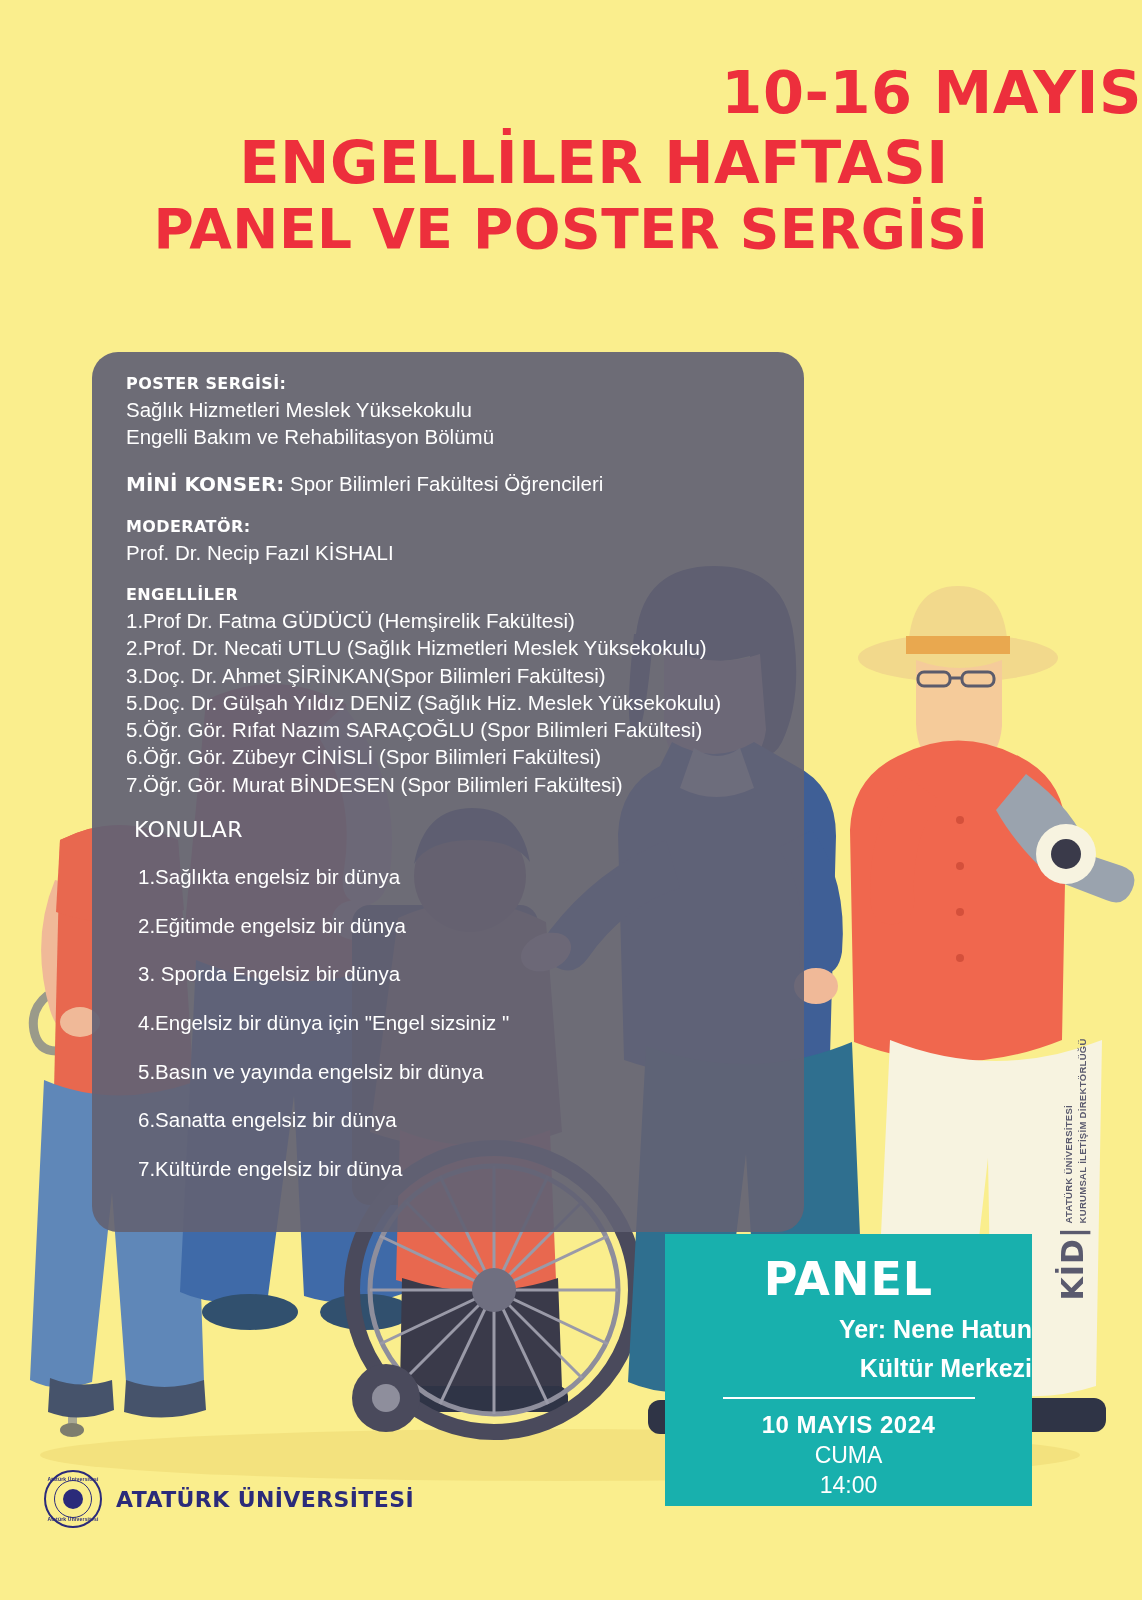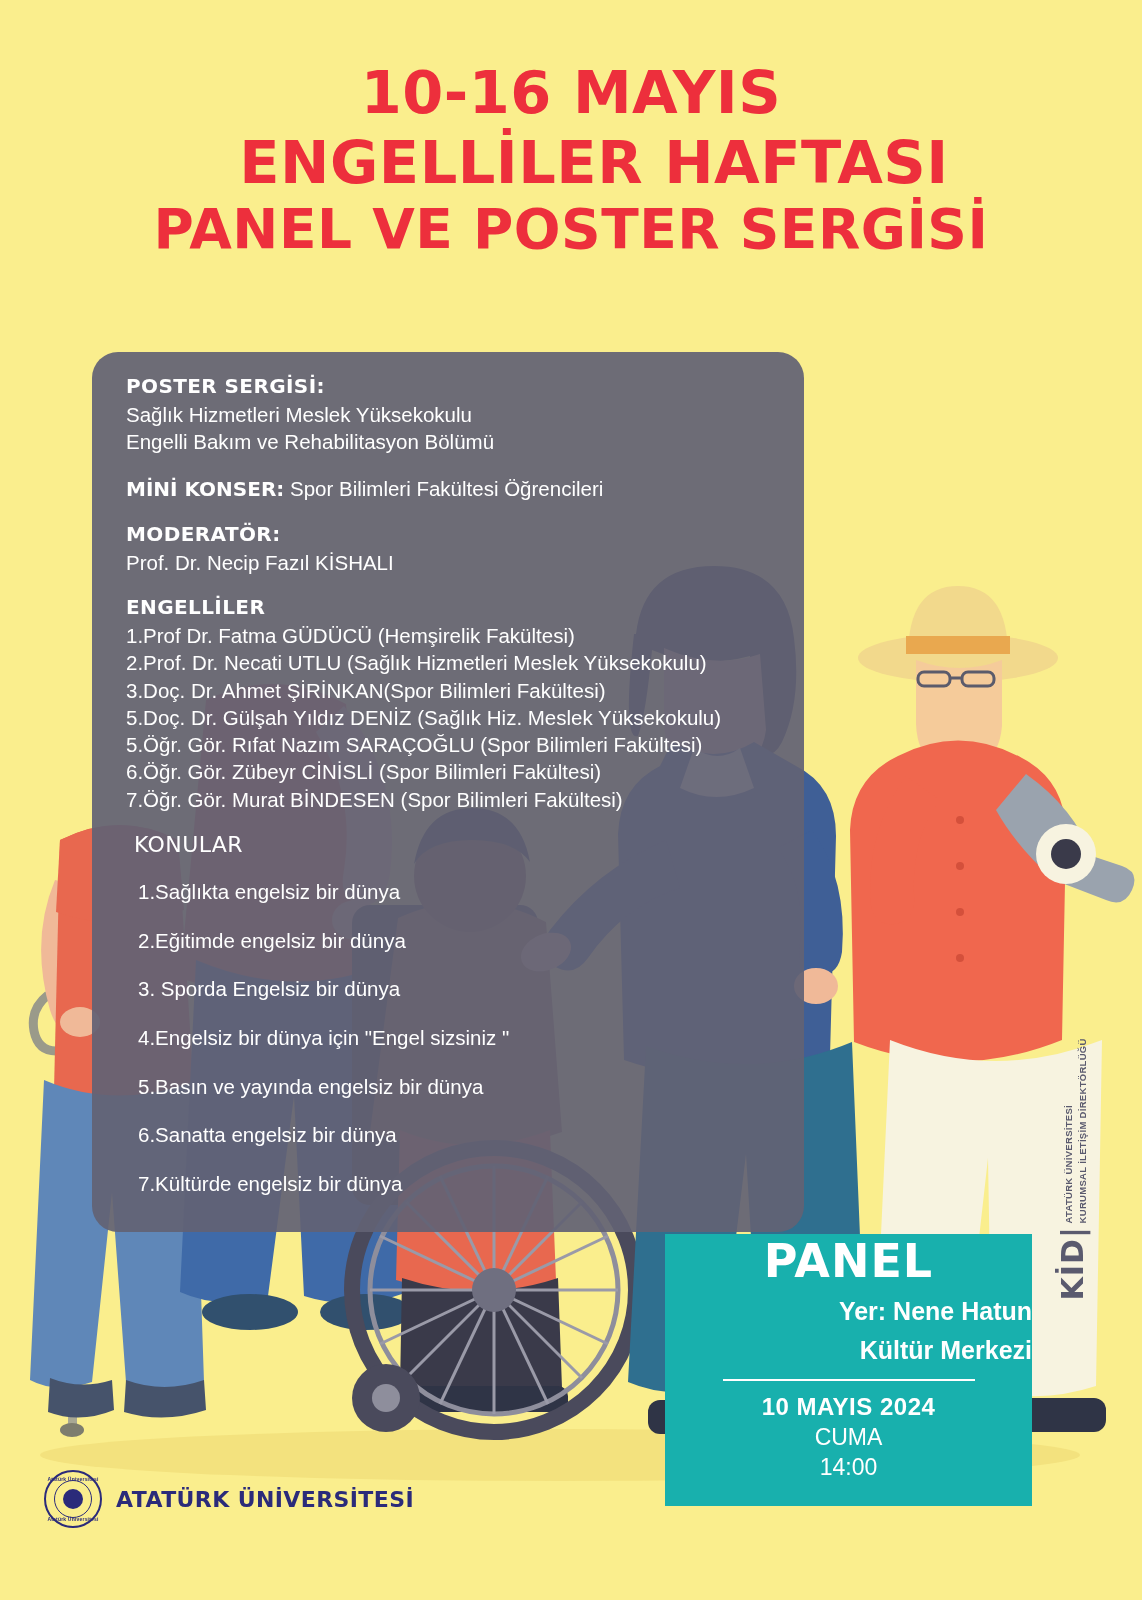--- a/index.html
+++ b/index.html
@@ -29,21 +29,21 @@
   }
   .title-line {
     font-weight: 800;
     color: #ed2f3c;
     font-size: 60px;
     line-height: 1.18;
     letter-spacing: 0.5px;
     font-family: "DejaVu Sans", sans-serif;
     white-space: nowrap;
   }
-  .title-line.l1 { font-size: 59px; }
+  .title-line.l1 { font-size: 59px; text-align: right; }
   .title-line.l2 { font-size: 59px; margin-left: 46px; }
   .title-line.l3 { font-size: 55px; }
 
   
   .art {
     position: absolute;
     left: 0;
     top: 0;
     width: 1142px;
     height: 1600px;
@@ -59,21 +59,21 @@
     height: 880px;
     background: rgba(98, 98, 116, 0.93);
     border-radius: 26px;
     z-index: 20;
     color: #ffffff;
     padding: 22px 34px 0 34px;
     box-sizing: border-box;
   }
   .ip-head {
     font-weight: 800;
-    font-size: 20px;
+    font-size: 16px;
     letter-spacing: 0.4px;
     margin: 0 0 3px 0;
     font-family: "DejaVu Sans", sans-serif;
   }
   .ip-text {
     font-size: 20.5px;
     line-height: 1.34;
     margin: 0;
     font-weight: 400;
   }
@@ -115,20 +115,21 @@
     position: absolute;
     right: 110px;
     bottom: 94px;
     width: 367px;
     height: 272px;
     background: #18b0ad;
     z-index: 25;
     color: #ffffff;
     text-align: center;
     box-sizing: border-box;
+    padding-top: 18px;
   }
   .event-title {
     font-size: 46px;
     font-weight: 800;
     letter-spacing: 1px;
     font-family: "DejaVu Sans", sans-serif;
     margin: 0;
   }
   .event-place {
     font-size: 25px;

